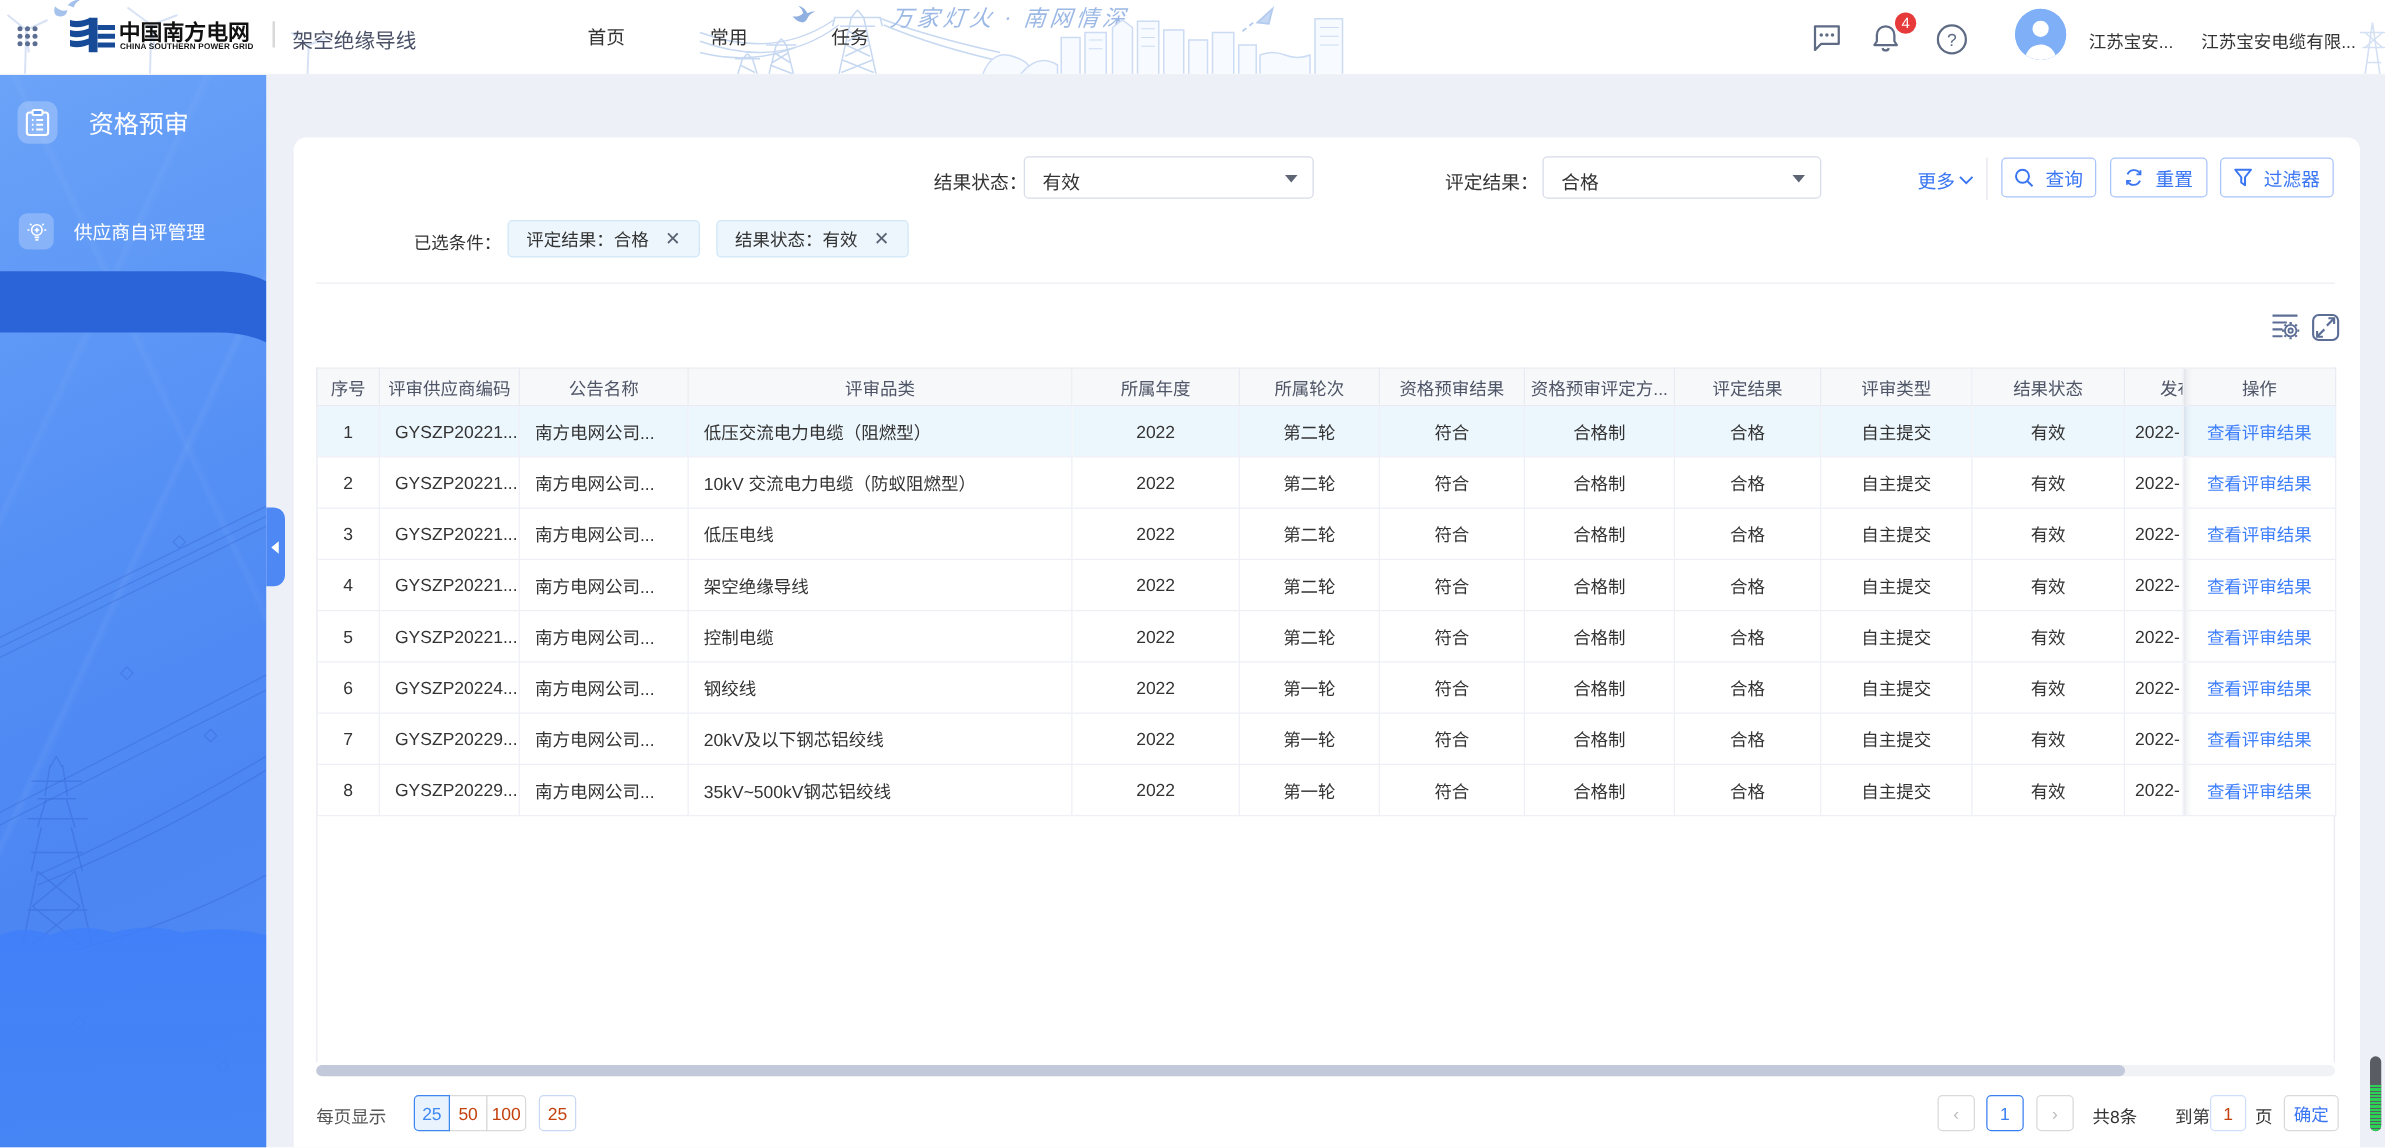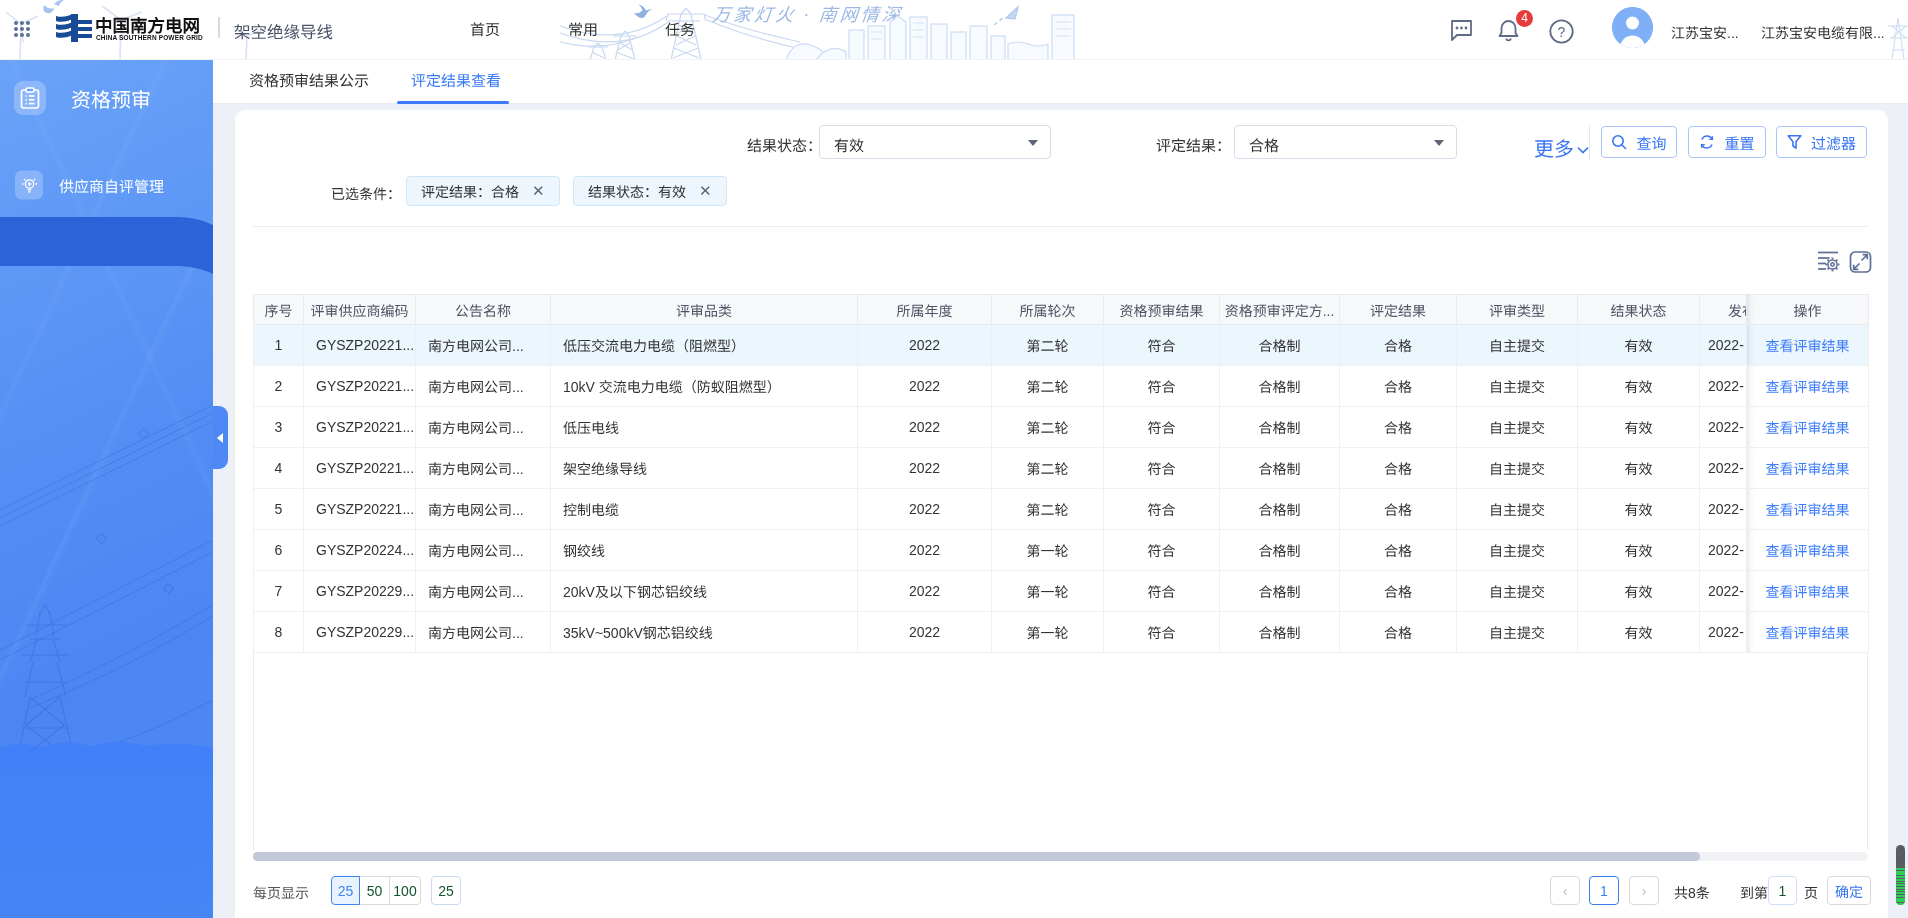--- a/index.html
+++ b/index.html
@@ -53,21 +53,21 @@
 #tab2ink{position:absolute;left:184px;top:41px;width:112px;height:3px;background:#3b7bf8;border-radius:2px;}
 #card{position:absolute;left:22px;top:50px;width:1653px;height:808px;background:#fff;border-radius:10px 10px 0 0;}
 
 
 #searchbox{position:absolute;left:18px;top:15px;width:390px;height:34px;border:1px solid #d8dce8;border-radius:4px;background:#fff;}
 #searchbox .ph{position:absolute;left:38px;top:8px;font-size:14px;color:#9aa3b8;}
 .fldlabel{position:absolute;top:24px;font-size:15px;color:#333;white-space:nowrap;}
 .select{position:absolute;top:15px;height:34px;border:1px solid #d8dce8;border-radius:4px;background:#fff;}
 .select .val{position:absolute;left:14px;top:8px;font-size:15px;color:#333;}
 .caret{position:absolute;right:12px;top:14px;width:0;height:0;border:5px solid transparent;border-top:6px solid #5d6575;border-bottom:none;}
-#more{position:absolute;left:1299px;top:23px;font-size:20px;color:#3a76f2;white-space:nowrap;}
+#more{position:absolute;left:1299px;top:23px;font-size:15px;color:#3a76f2;white-space:nowrap;}
 #vsep{position:absolute;left:1354px;top:16px;width:1px;height:34px;background:#e3e6ee;}
 .btn{position:absolute;top:16px;height:32px;border:1px solid #a9c4fa;border-radius:4px;background:#fff;color:#3a76f2;font-size:15px;display:flex;align-items:center;justify-content:center;gap:9px;}
 #taglabel{position:absolute;left:96px;top:73px;font-size:14px;color:#333;}
 .tag{position:absolute;top:66px;height:30px;background:#edf6fd;border:1px solid #cfe7f8;border-radius:4px;font-size:14px;color:#333;display:flex;align-items:center;padding:0 14px;gap:13px;white-space:nowrap;}
 .tag .x{color:#5a6372;font-size:15px;}
 
 
 #tblicons{position:absolute;left:1582px;top:141px;width:55px;height:22px;}
 #tablewrap{position:absolute;left:18px;top:184px;width:1615px;}
 table{border-collapse:collapse;table-layout:fixed;width:1615px;font-size:14px;}
@@ -76,21 +76,21 @@
 td:last-child,th:last-child{box-shadow:inset 7px 0 7px -7px rgba(60,70,100,0.22);border-left:1px solid #e4e7ee;}
 tr.hl td{background:#ecf6fd;}
 td.c,th{text-align:center;}
 td.l{text-align:left;}
 a.lk{color:#3d7efb;text-decoration:none;}
 #hscroll{position:absolute;left:18px;top:742px;width:1615px;height:9px;background:#f1f2f6;border-radius:5px;}
 #hscroll .thumb{position:absolute;left:0;top:0;width:1447px;height:9px;background:#c1c9da;border-radius:5px;}
 
 
 #pager{position:absolute;left:0px;top:758px;width:1653px;height:50px;font-size:14px;color:#555;}
-.pgbtn{position:absolute;top:8px;height:29px;border:1px solid #d9d9d9;background:#fff;color:#14532d;font-size:14px;display:flex;align-items:center;justify-content:center;}
+.pgbtn{position:absolute;top:8px;height:29px;border:1px solid #d9d9d9;background:#fff;color:#c2410c;font-size:14px;display:flex;align-items:center;justify-content:center;}
 #green{position:absolute;left:1896px;top:845px;width:9px;height:60px;border-radius:5px;background:#595d63;overflow:hidden;z-index:40;}
 #green .stripes{position:absolute;left:0;top:23px;width:9px;height:37px;background:repeating-linear-gradient(180deg,#2bd154 0 1.8px,#595d63 1.8px 2.7px);}
 #rightband{position:absolute;left:1888px;top:104px;width:20px;height:814px;background:#edf1f7;z-index:35;}
 </style>
 </head>
 <body>
 
 <div id="header">
   <svg id="hdeco" viewBox="0 0 1908 60">
 
@@ -299,25 +299,20 @@
         <line x1="6.7" y1="13.4" x2="10.3" y2="13.4"></line>
           <line x1="7.3" y1="15.4" x2="9.7" y2="15.4"></line>
       </svg>
     </div>
     <div class="mtext">供应商自评管理</div>
   </div>
   <div id="handle"></div>
 </div>
 
 <div id="main">
-  <div id="tabbar">
-    <div class="tab" id="tab1">资格预审结果公示</div>
-    <div class="tab" id="tab2">评定结果查看</div>
-    <div id="tab2ink"></div>
-  </div>
   <div id="card">
 
     <div class="fldlabel" style="left:512px;">结果状态：</div>
     <div class="select" style="left:584px;width:232px;">
         <span class="val">有效</span>
         <div class="caret"></div>
       </div>
     <div class="fldlabel" style="left:921px;">评定结果：</div>
     <div class="select" style="left:999px;width:223px;">
         <span class="val">合格</span>

